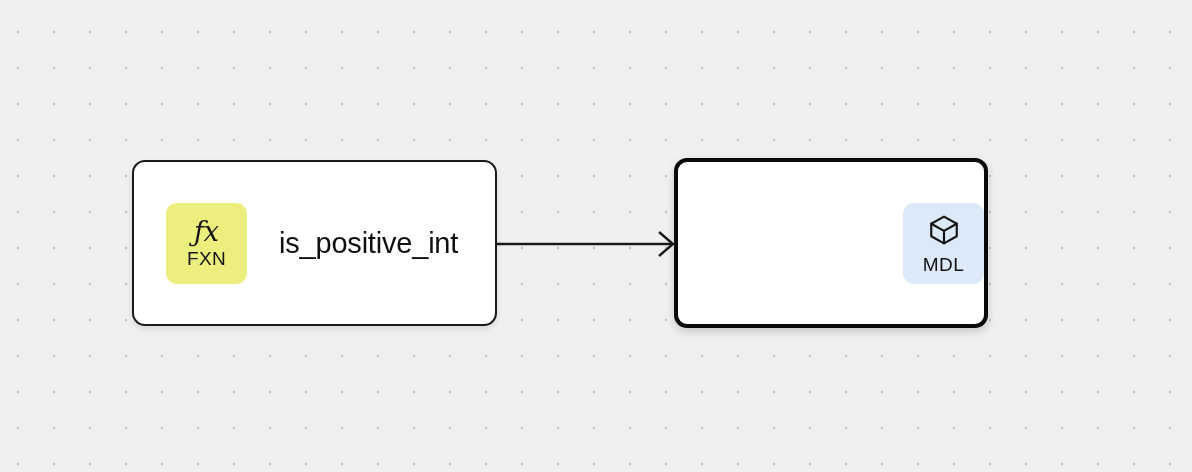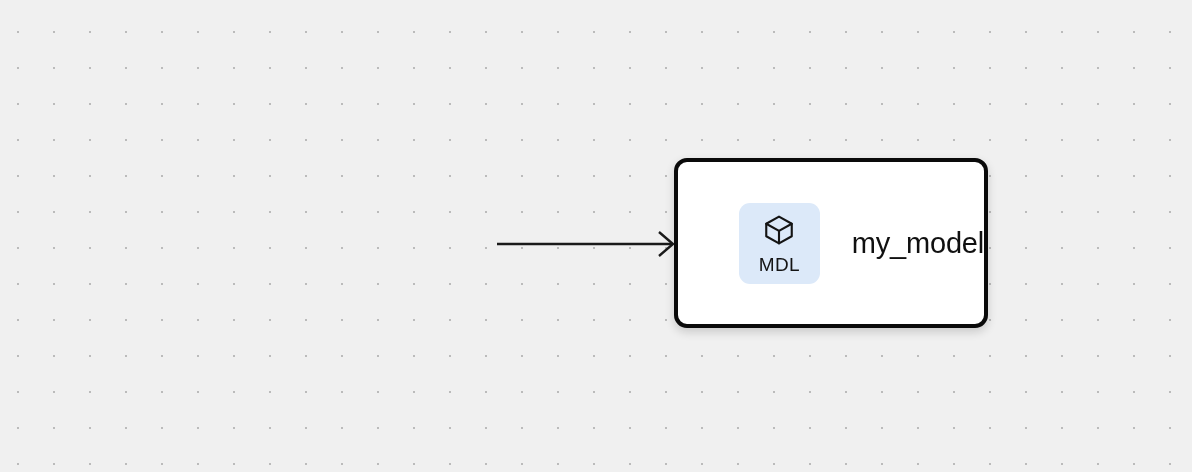--- a/index.html
+++ b/index.html
@@ -129,28 +129,34 @@
 
 <div id="canvas">
 
   <svg id="edges" viewBox="0 0 1192 472" width="1192" height="472">
     <g>
       <line x1="497" y1="244" x2="672" y2="244" stroke="#1a1a1a" stroke-width="2.4"></line>
       <polyline points="659,232 673,244 659,256" fill="none" stroke="#1a1a1a" stroke-width="2.4" stroke-linecap="butt" stroke-linejoin="miter"></polyline>
     </g>
   </svg>
 
+  <div class="node unselected" id="node-fxn">
+    <div class="badge badge-fxn">
+      <span class="badge-glyph fx-glyph">ƒx</span>
+      <span class="badge-label">FXN</span>
+    </div>
+    <div class="node-title">is_positive_int</div>
+  </div>
 
   <div class="node selected" id="node-mdl">
     <div class="badge badge-mdl">
       <span class="badge-icon">
         <svg width="34" height="34" viewBox="0 0 24 24" fill="none" stroke="#141414" stroke-width="1.5" stroke-linecap="round" stroke-linejoin="round">
           <path d="M12 2.6 21 7.6v8.8L12 21.4 3 16.4V7.6z"></path>
           <path d="M3 7.6 12 12.6 21 7.6"></path>
           <path d="M12 12.6 L12 21.4"></path>
         </svg>
       </span>
       <span class="badge-label">MDL</span>
     </div>
-    <div class="node-title">my_model</div>
   </div>
 
 </div>
 
 </body></html>

